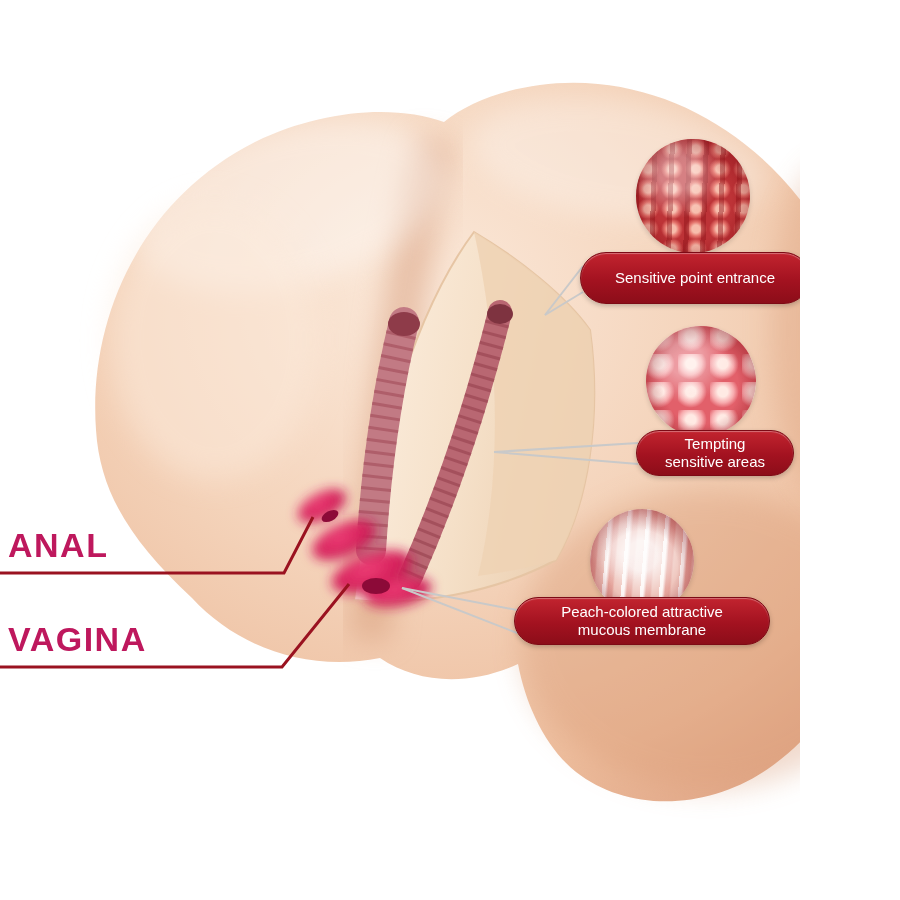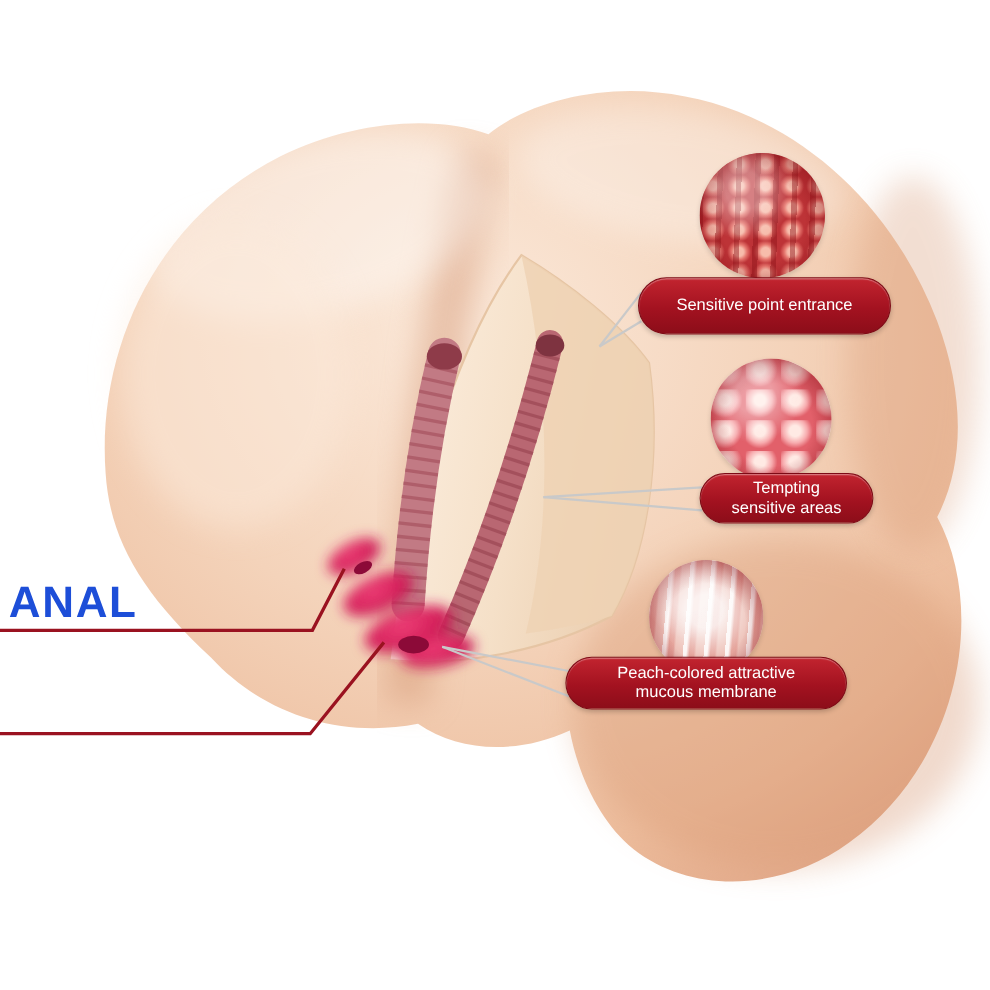--- a/index.html
+++ b/index.html
@@ -1,17 +1,17 @@
 <!DOCTYPE html>
 <html><head>
 <meta charset="utf-8">
 <style>
   html,body{margin:0;padding:0;background:#ffffff;}
   .stage{
-    position:relative;width:900px;height:900px;background:#ffffff;overflow:hidden;
+    position:relative;width:800px;height:900px;background:#ffffff;overflow:hidden;
     font-family:"Liberation Sans",sans-serif;
   }
   .art,.lines{position:absolute;left:0;top:0;width:900px;height:900px;}
   .art{z-index:1;}
   .lines{z-index:3;}
 
   
   .inset{position:absolute;border-radius:50%;overflow:hidden;z-index:5;box-shadow:0 2px 5px rgba(0,0,0,.15);}
   .inset::after{
     content:"";position:absolute;inset:0;border-radius:50%;
@@ -50,22 +50,22 @@
     color:#ffffff;display:flex;flex-direction:column;align-items:center;justify-content:center;
     font-size:15px;line-height:1.22;text-align:center;
     box-shadow:0 2px 5px rgba(0,0,0,.22), inset 0 1px 1px rgba(255,255,255,.35);
   }
   .pill-1{left:580px;top:252px;width:228px;height:50px;}
   .pill-2{left:636px;top:430px;width:156px;height:44px;}
   .pill-3{left:514px;top:597px;width:254px;height:46px;}
 
   
   .side-label{
-    position:absolute;z-index:7;font-weight:bold;color:#1d4ed8;
-    font-size:40px;letter-spacing:1.5px;
+    position:absolute;z-index:7;font-weight:bold;color:#be185d;
+    font-size:34px;letter-spacing:1.5px;
   }
   .label-anal{left:8px;top:526px;}
   .label-vagina{left:8px;top:620px;}
 </style>
 </head>
 <body>
 
 <div class="stage">
 
   <svg class="art" viewBox="0 0 900 900" aria-hidden="true">
@@ -157,14 +157,15 @@
   <div class="pill pill-2">
     <span>Tempting</span>
     <span>sensitive areas</span>
   </div>
   <div class="pill pill-3">
     <span>Peach-colored attractive</span>
     <span>mucous membrane</span>
   </div>
 
   <div class="side-label label-anal">ANAL</div>
+  <div class="side-label label-vagina">VAGINA</div>
 
 </div>
 
 </body></html>

